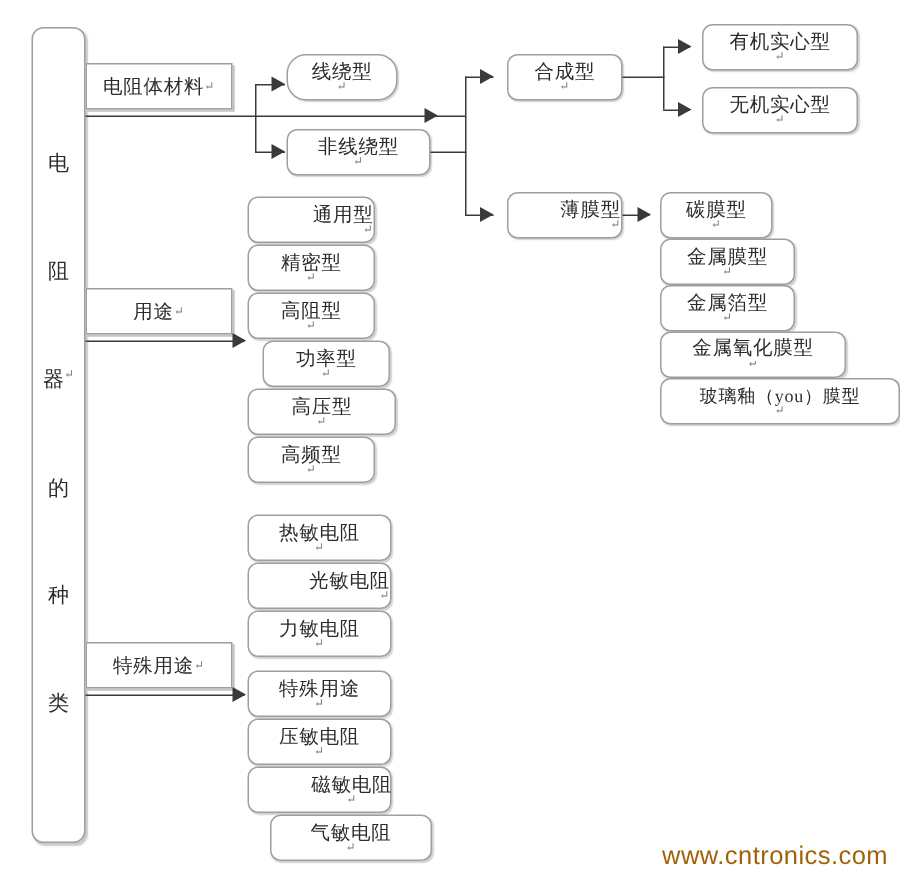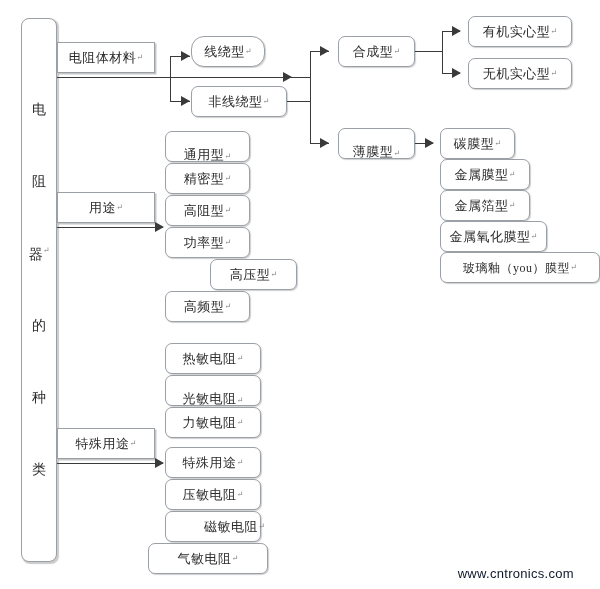--- a/index.html
+++ b/index.html
@@ -21,21 +21,21 @@
     color:#2b2b2b;
     font-size:13px;
     line-height:1;
     display:flex;
     align-items:center;
     justify-content:center;
     letter-spacing:.5px;
     white-space:nowrap;
     box-shadow:1px 1px 1px rgba(120,120,120,.35);
   }
-  .node.round{border-radius:7px;}
+  .node.round{border-radius:7px;flex-direction:column;}
   .node.sharp{border-radius:0;box-shadow:1.5px 1.5px 0 rgba(150,150,150,.55);}
 
   
   #root-bar{
     position:absolute;
     left:21px;top:18px;width:36px;height:544px;
     box-sizing:border-box;
     border:1px solid #9aa0a6;
     border-radius:8px;
     background:#fff;
@@ -58,24 +58,24 @@
   .arrow{
     position:absolute;
     width:0;height:0;
     border-top:5px solid transparent;
     border-bottom:5px solid transparent;
     border-left:9px solid #3a3a3a;
   }
 
   
   #watermark{
-    position:absolute;right:26px;bottom:8px;
-    color:#0f172a;
+    position:absolute;right:8px;bottom:8px;
+    color:#a16207;
     font-family:"Liberation Sans","DejaVu Sans",sans-serif;
-    font-size:13px;
+    font-size:17px;
     letter-spacing:.3px;
     user-select:none;
   }
 </style>
 </head>
 <body>
 
 <div id="canvas">
 
   <div id="root-bar">
@@ -150,21 +150,21 @@
       <span class="cr">↵</span>
   </div>
   <div class="node round" style="left:440px;top:159px;width:90px;height:31px;">
     <span>金属膜型</span>
       <span class="cr">↵</span>
   </div>
   <div class="node round" style="left:440px;top:190px;width:90px;height:31px;">
     <span>金属箔型</span>
       <span class="cr">↵</span>
   </div>
-  <div class="node round" style="left:440px;top:221px;width:107px;height:31px;">
+  <div class="node round" style="left:440px;top:221px;width:124px;height:31px;font-family:Liberation Mono, monospace;">
     <span>金属氧化膜型</span>
       <span class="cr">↵</span>
   </div>
   <div class="node round" style="left:440px;top:252px;width:160px;height:31px;font-size:12px;">
     <span>玻璃釉（you）膜型</span>
       <span class="cr">↵</span>
   </div>
 
   <div class="node sharp" style="left:57px;top:192px;width:98px;height:31px;">
     <span>用途</span>
@@ -178,25 +178,25 @@
       <span class="cr">↵</span>
   </div>
   <div class="node round" style="left:165px;top:163px;width:85px;height:31px;">
     <span>精密型</span>
       <span class="cr">↵</span>
   </div>
   <div class="node round" style="left:165px;top:195px;width:85px;height:31px;">
     <span>高阻型</span>
       <span class="cr">↵</span>
   </div>
-  <div class="node round" style="left:165px;top:227px;width:85px;height:31px;">
+  <div class="node round" style="left:175px;top:227px;width:85px;height:31px;">
     <span>功率型</span>
       <span class="cr">↵</span>
   </div>
-  <div class="node round" style="left:165px;top:259px;width:87px;height:31px;margin-left:45px;">
+  <div class="node round" style="left:165px;top:259px;width:99px;height:31px;">
     <span>高压型</span>
       <span class="cr">↵</span>
   </div>
   <div class="node round" style="left:165px;top:291px;width:85px;height:31px;">
     <span>高频型</span>
       <span class="cr">↵</span>
   </div>
 
   <div class="node sharp" style="left:57px;top:428px;width:98px;height:31px;">
     <span>特殊用途</span>
@@ -222,20 +222,20 @@
       <span class="cr">↵</span>
   </div>
   <div class="node round" style="left:165px;top:479px;width:96px;height:31px;">
     <span>压敏电阻</span>
       <span class="cr">↵</span>
   </div>
   <div class="node round" style="left:165px;top:511px;width:96px;height:31px;padding-left:43px;">
     <span>磁敏电阻</span>
       <span class="cr">↵</span>
   </div>
-  <div class="node round" style="left:148px;top:543px;width:120px;height:31px;">
+  <div class="node round" style="left:180px;top:543px;width:108px;height:31px;">
     <span>气敏电阻</span>
       <span class="cr">↵</span>
   </div>
 
   <div id="watermark">www.cntronics.com</div>
 
 </div>
 
 </body></html>

